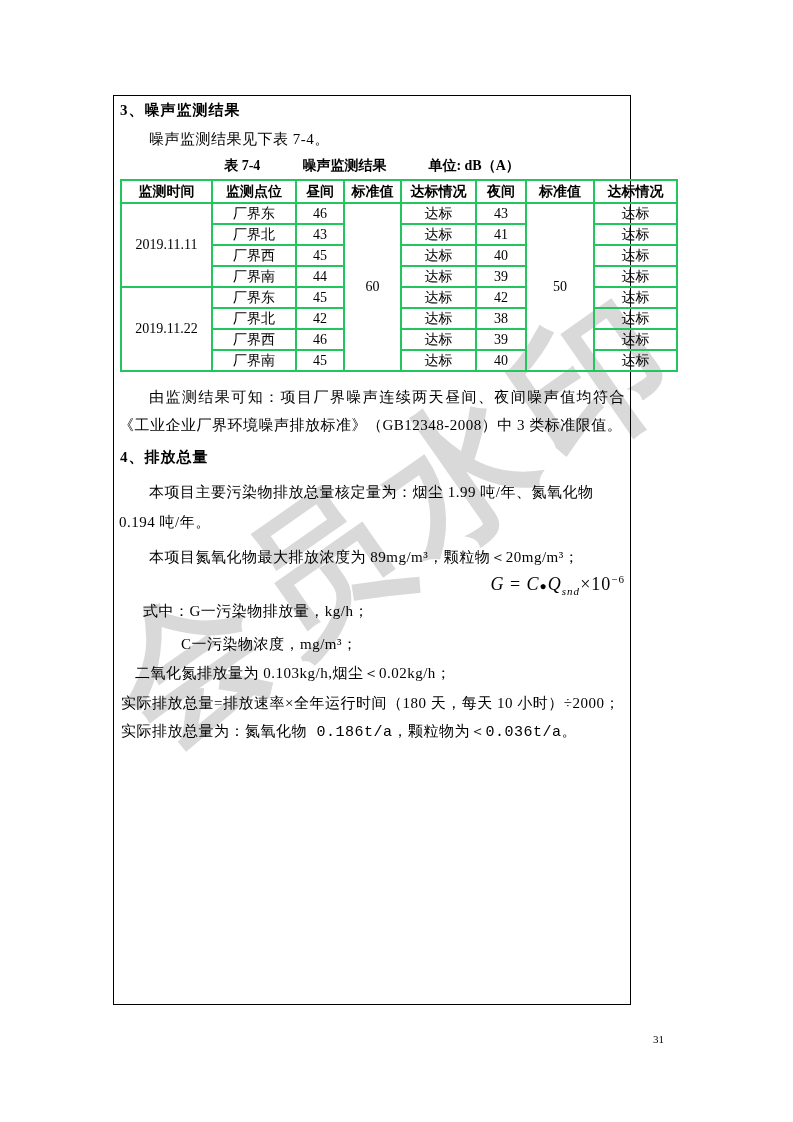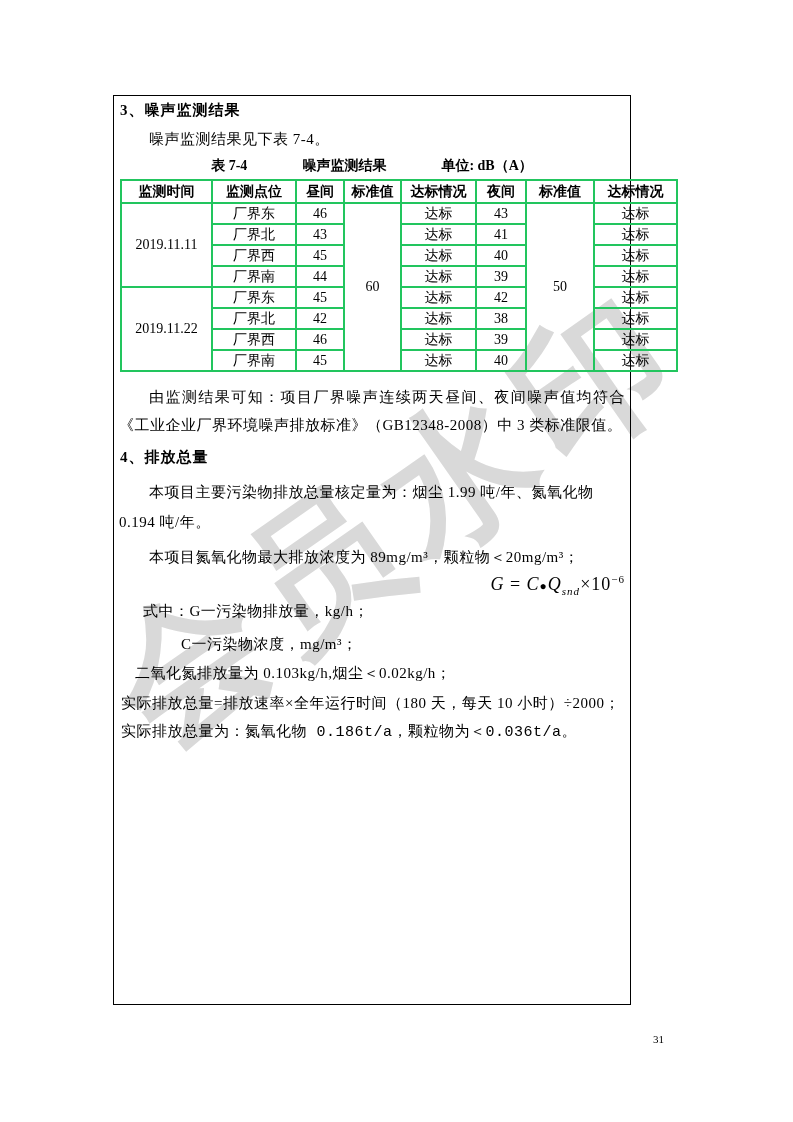--- a/index.html
+++ b/index.html
@@ -37,21 +37,21 @@
     font-weight: bold;
     letter-spacing: 1px;
     margin: 2px 0 0 1px;
   }
   .line { font-size: 15px; letter-spacing: 0.5px; line-height: 20px; }
   .indent-2em { text-indent: 2em; }
   .intro-line { margin-top: 9px; }
   .table-caption {
     display: flex;
     justify-content: center;
-    gap: 55px;
+    gap: 42px;
     font-size: 14px;
     font-weight: bold;
     margin-top: 8px;
     margin-bottom: 4px;
   }
   table.noise {
     border-collapse: collapse;
     table-layout: fixed;
     margin-left: 1px;
     width: 556px;

